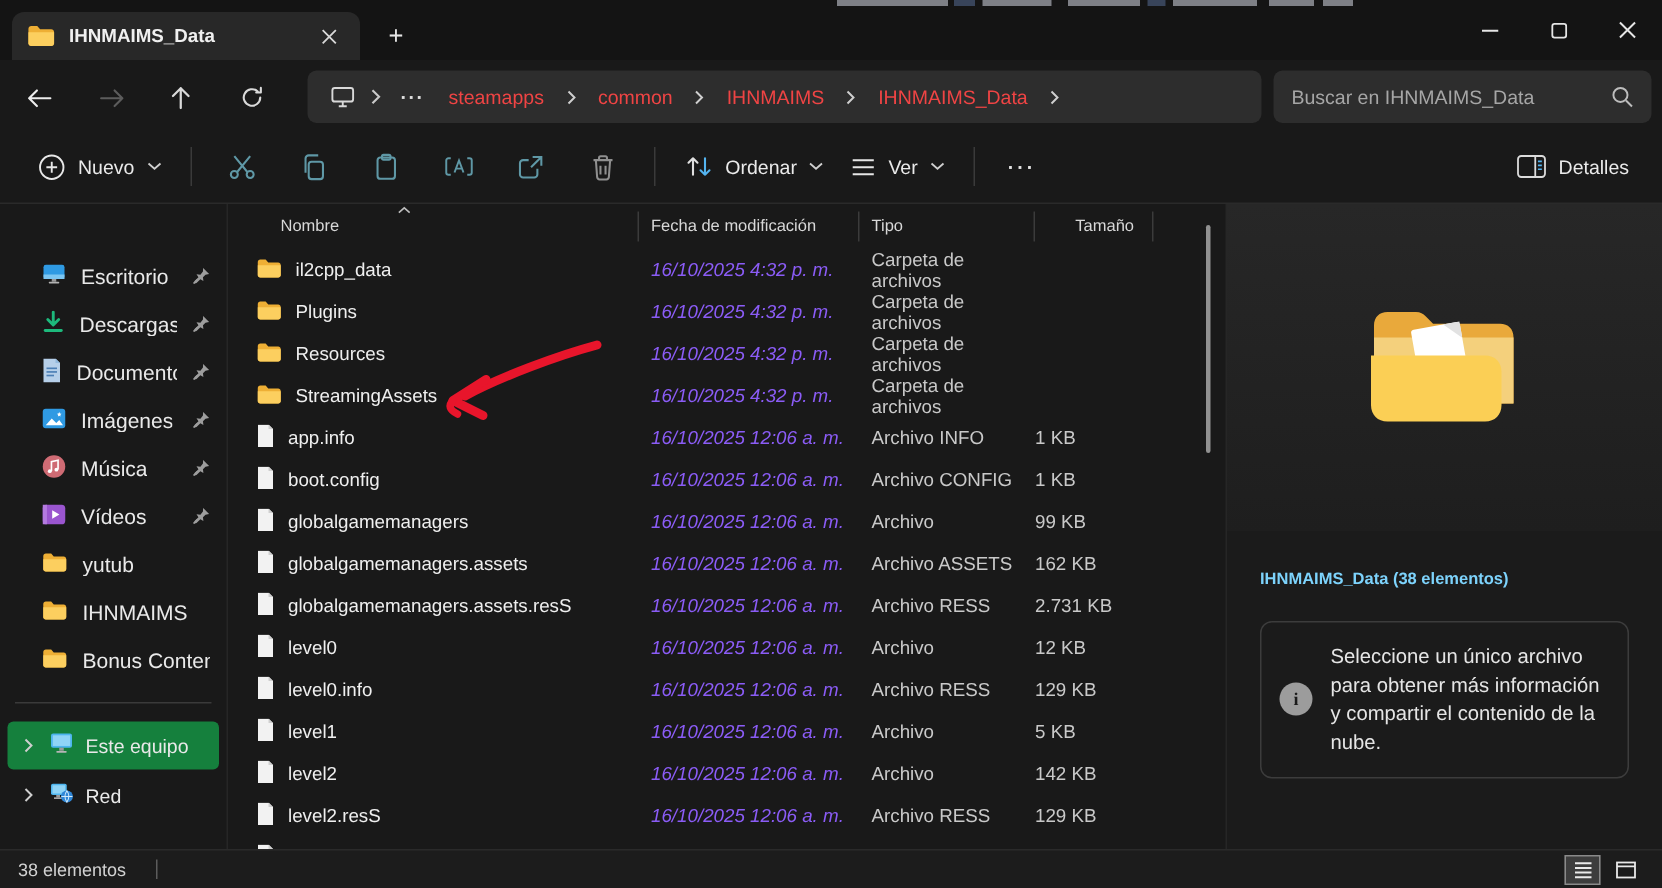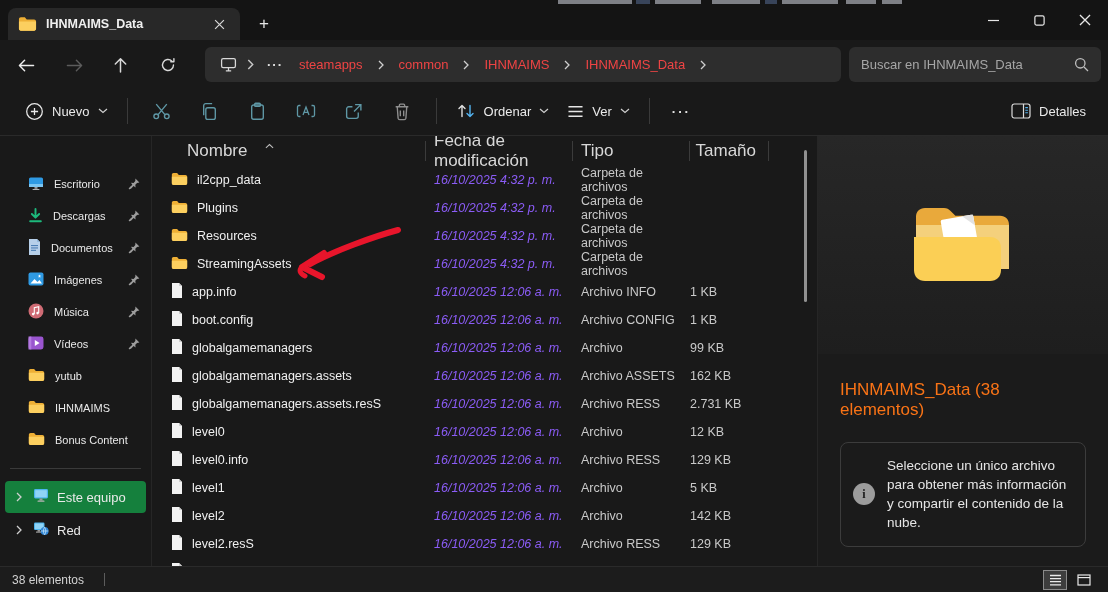--- a/index.html
+++ b/index.html
@@ -34,48 +34,48 @@
     border-bottom:1px solid #2a2a2a;padding:0 16px;box-sizing:border-box;}
   .tb-btn{display:flex;align-items:center;gap:8px;padding:6px 9px;border-radius:4px;color:#eaeaea;}
   .tb-icon{width:48px;display:flex;justify-content:center;align-items:center;}
   .tb-sep{width:1px;height:26px;background:#3a3a3a;margin:0 10px;}
   .tb-more{color:#e6e6e6;font-weight:bold;letter-spacing:2px;padding:0 12px;}
   .tb-details{margin-left:auto;display:flex;align-items:center;gap:8px;padding:6px 6px;color:#eaeaea;}
 
   
   .sidebar{position:absolute;left:0;top:136px;width:152px;bottom:26px;border-right:1px solid #262626;
     padding-top:32px;box-sizing:border-box;}
-  .side-item{display:flex;align-items:center;height:32px;margin:0 5px;padding:0 6px 0 23px;gap:10px;border-radius:4px;color:#e9e9e9;font-size:11px;}
+  .side-item{display:flex;align-items:center;height:32px;margin:0 5px;padding:0 6px 0 23px;gap:10px;border-radius:4px;color:#e9e9e9;font-size:14px;}
   .side-item .s-label{white-space:nowrap;overflow:hidden;}
   .side-item .pin{margin-left:auto;display:flex;}
   .side-sep{height:1px;background:#3a3a3a;margin:12px 10px;}
   .tree-item{display:flex;align-items:center;height:32px;margin:1px 5px;padding:0 6px 0 8px;gap:8px;border-radius:4px;color:#e9e9e9;}
   .tree-item.selected{background:#15803d;}
   .tree-chev{display:flex;width:12px;justify-content:center;}
 
   
   .filelist{position:absolute;left:153px;top:136px;width:657px;bottom:26px;overflow:hidden;}
-  .list-header{display:flex;align-items:center;height:30px;position:relative;color:#d8d8d8;font-size:17px;}
+  .list-header{display:flex;align-items:center;height:30px;position:relative;color:#d8d8d8;font-size:11px;}
   .hcell{display:flex;align-items:center;height:20px;border-right:1px solid #3b3b3b;box-sizing:border-box;}
   .h-name{flex:0 0 273px;padding-left:34px;}
   .h-fecha{flex:0 0 147px;padding-left:8px;}
   .h-tipo{flex:0 0 117px;padding-left:8px;}
   .h-size{flex:0 0 79px;justify-content:flex-end;padding-right:12px;}
   .sort-caret{position:absolute;left:112px;top:-2px;}
   .row{display:flex;align-items:center;height:28px;font-size:12.5px;}
   .r-name{flex:0 0 273px;display:flex;align-items:center;gap:9px;padding-left:18px;color:#efefef;box-sizing:border-box;white-space:nowrap;overflow:hidden;}
   .r-fecha{flex:0 0 147px;padding-left:8px;color:#8b5cf6;box-sizing:border-box;font-style:italic;}
   .r-tipo{flex:0 0 117px;padding-left:8px;color:#c9c9c9;box-sizing:border-box;}
   .r-size{flex:0 0 79px;padding-right:12px;color:#c9c9c9;box-sizing:border-box;}
   .list-scrollbar{position:absolute;left:804px;top:150px;width:3px;height:152px;background:#919191;border-radius:2px;}
 
   
   .preview{position:absolute;left:817px;top:136px;right:0;bottom:26px;background:#1b1b1b;border-left:1px solid #262626;}
   .preview-hero{height:218px;background:linear-gradient(#272727,#1e1e1e);display:flex;align-items:center;justify-content:center;}
-  .preview-title{padding:26px 22px 0;font-size:17px;font-weight:normal;color:#f97316;}
+  .preview-title{padding:26px 22px 0;font-size:11px;font-weight:bold;color:#7dd3fc;}
   .info-card{margin:22px 22px 0;border:1px solid #3c3c3c;border-radius:8px;padding:13px 12px;
     display:flex;gap:12px;align-items:center;font-size:13.5px;color:#e5e5e5;line-height:1.42;}
   .info-circle{flex:0 0 22px;width:22px;height:22px;border-radius:50%;background:#9c9c9c;color:#1b1b1b;
     display:flex;align-items:center;justify-content:center;font-size:12px;font-weight:bold;font-family:"Liberation Serif",serif;}
 
   
   .statusbar{position:absolute;left:0;right:0;bottom:0;height:26px;background:#1c1c1c;border-top:1px solid #2a2a2a;
     display:flex;align-items:center;padding:0 12px;box-sizing:border-box;font-size:12px;color:#d2d2d2;}
   .sb-div{width:1px;height:13px;background:#5c5c5c;margin-left:20px;}
   .view-toggles{margin-left:auto;display:flex;gap:5px;}

